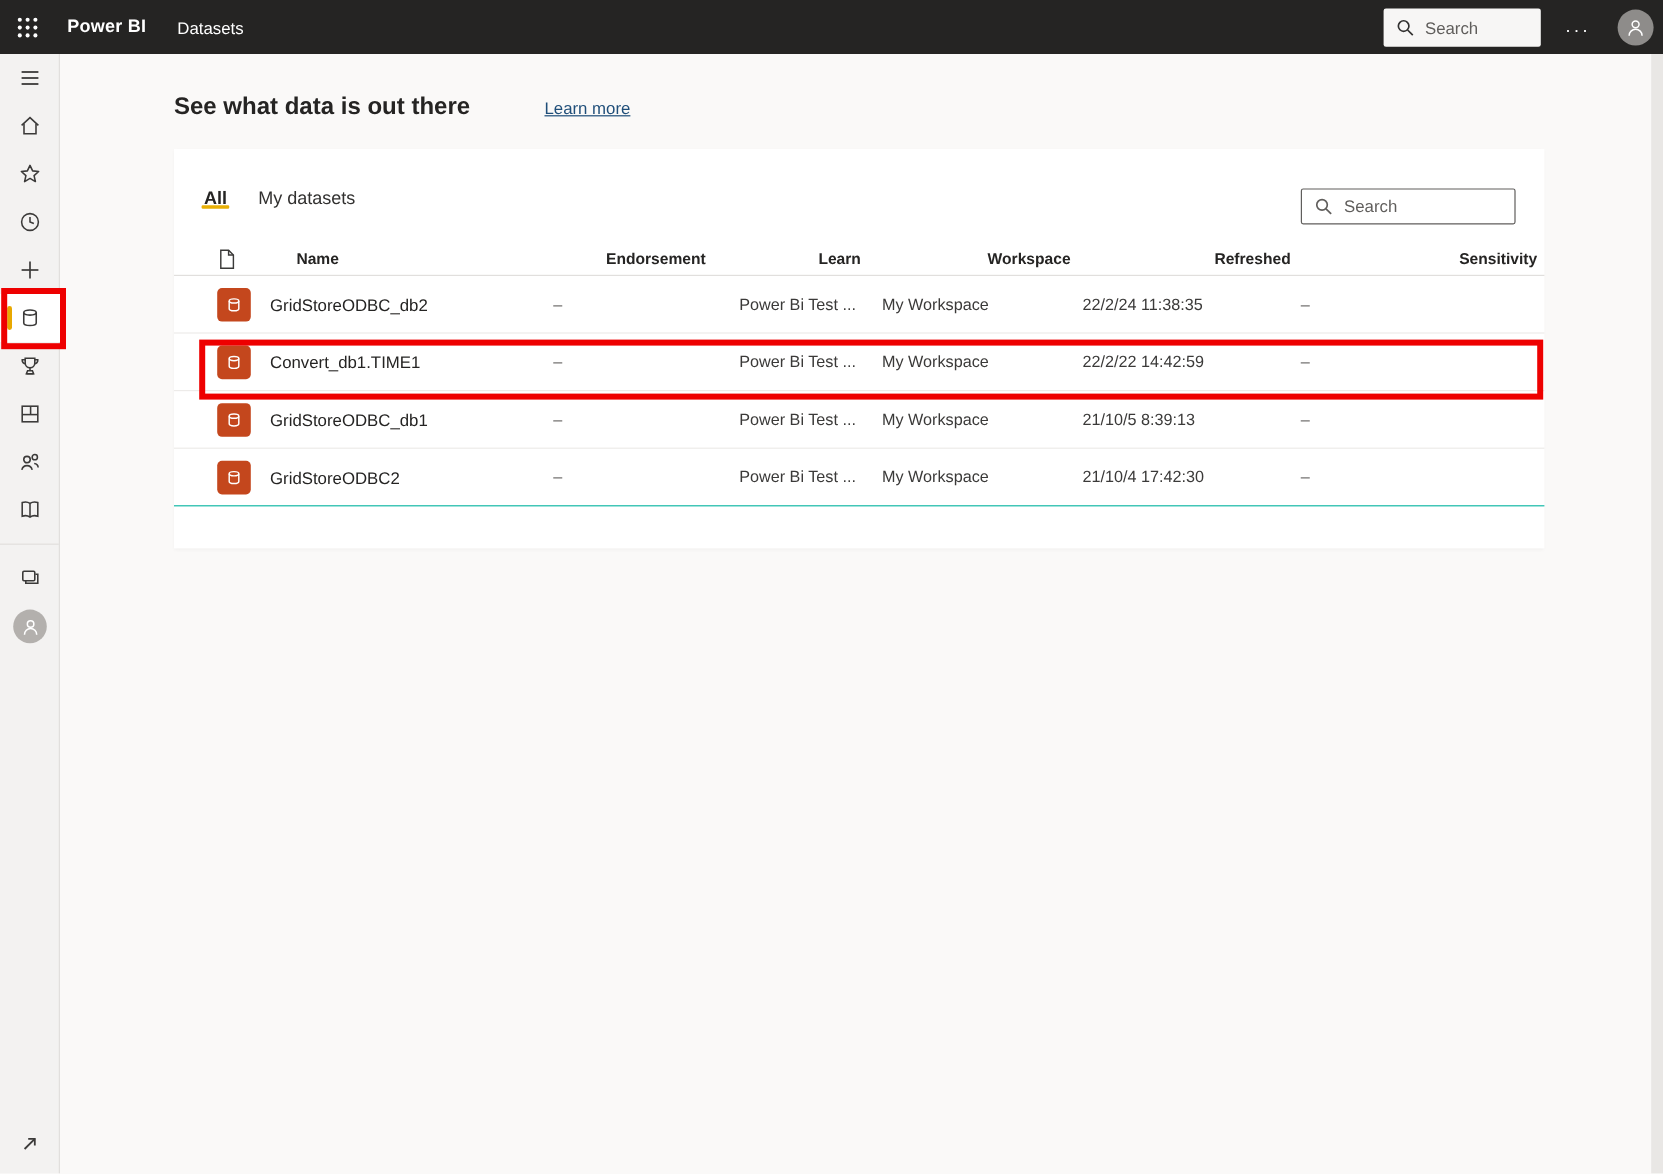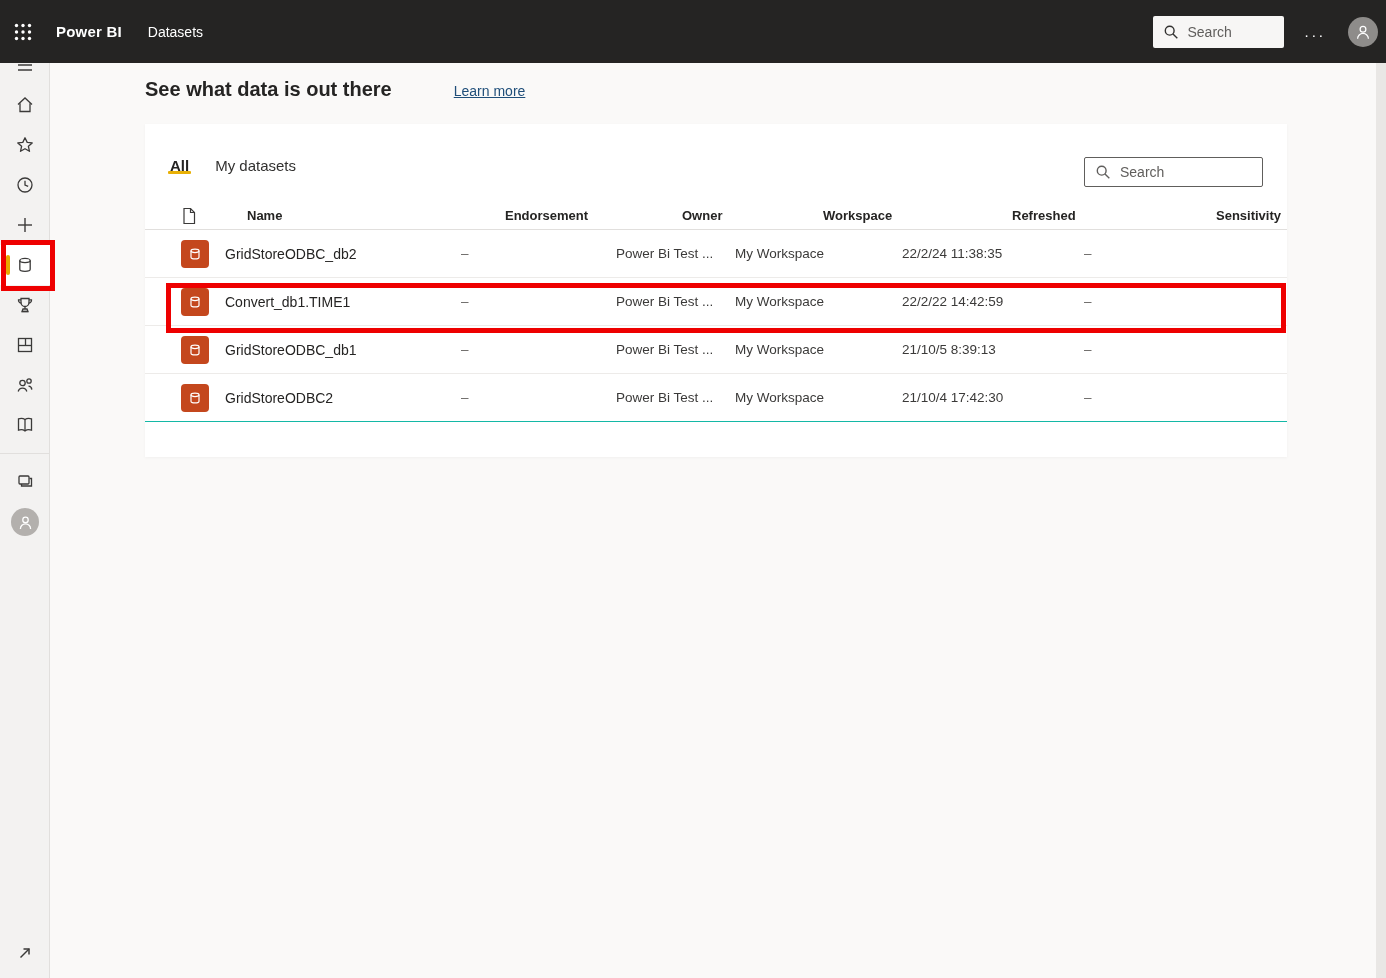--- a/index.html
+++ b/index.html
@@ -7,21 +7,21 @@
   body {
     font-family: "Liberation Sans", sans-serif;
     background: #FAF9F8;
     color: #252423;
     position: relative;
     overflow: hidden;
   }
 
   
   .topbar {
-    position: absolute; top:0; left:0; width:1386px; height:63px;
+    position: absolute; top:0; left:0; width:1386px; height:45px;
     background: #252423; display:flex; align-items:center; z-index:10;
   }
   .waffle { width:46px; height:45px; display:flex; align-items:center; justify-content:center; cursor:pointer; }
   .brand { color:#fff; font-size:15px; font-weight:bold; margin-left:10px; letter-spacing:.2px; }
   .section-label { color:#fff; font-size:14px; margin-left:26px; }
   .topbar-right { margin-left:auto; display:flex; align-items:center; }
   .topbar-search {
     width:131px; height:32px; background:#F7F6F5; border-radius:2px;
     display:flex; align-items:center; padding-left:10px; margin-right:20px;
   }
@@ -285,21 +285,21 @@
     <div class="table">
       <div class="thead">
         <span>
           <svg width="16" height="18" viewBox="0 0 16 18" fill="none" stroke="#3B3A39" stroke-width="1.2">
             <path d="M3 1.5 H9.5 L13.5 5.5 V16.5 H3 Z"></path>
               <path d="M9.5 1.5 V5.5 H13.5"></path>
           </svg>
         </span>
         <span class="th">Name</span>
         <span class="th">Endorsement</span>
-        <span class="th">Owner</span>
+        <span class="th">Learn</span>
         <span class="th">Workspace</span>
         <span class="th">Refreshed</span>
         <span class="th">Sensitivity</span>
       </div>
 
       <div class="trow">
         <span class="ds-icon">
           <svg width="16" height="16" viewBox="0 0 20 20" fill="none" stroke="#ffffff" stroke-width="1.5">
             <ellipse cx="10" cy="6" rx="5" ry="2.2"></ellipse>
               <path d="M5 6 V14 a5 2.2 0 0 0 10 0 V6"></path>

